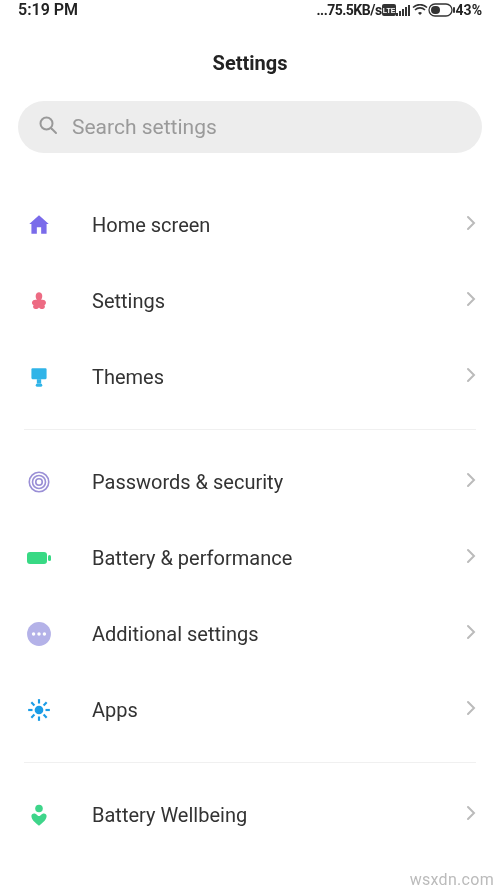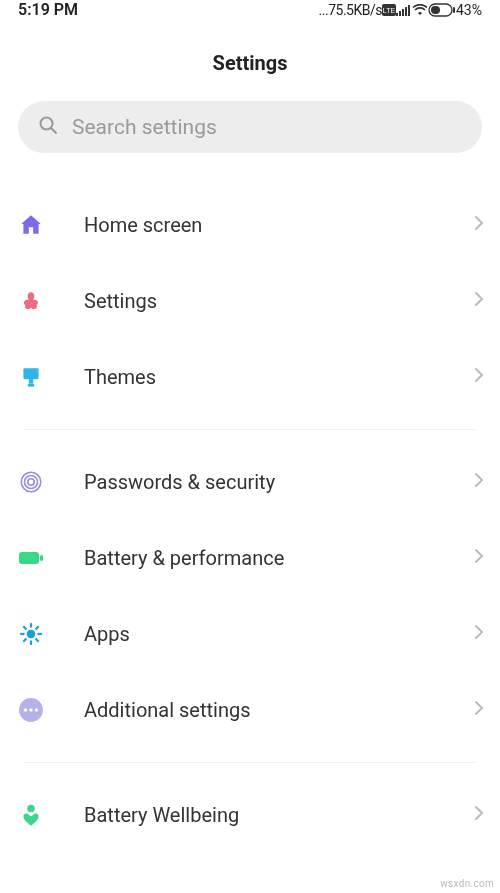--- a/index.html
+++ b/index.html
@@ -19,21 +19,21 @@
       padding: 0 18px 4px;
       font-size: 15px;
       font-weight: 600;
     }
     .status-left { font-size: 16px; }
     .status-right {
       display: flex;
       align-items: center;
       gap: 0;
       font-size: 14px;
-      font-weight: 400;
+      font-weight: 700;
     }
     .status-right .speed { letter-spacing: -0.5px; }
     .status-icon { display: inline-flex; align-items: center; }
     .page-title {
       text-align: center;
       font-size: 20px;
       font-weight: 700;
       margin-top: 28px;
       margin-bottom: 26px;
     }
@@ -47,21 +47,21 @@
       gap: 14px;
     }
     .search-placeholder {
       color: #9a9a9a;
       font-size: 21px;
     }
     .list { margin-top: 34px; }
     .row {
       display: flex;
       align-items: center;
-      padding: 0 16px;
+      padding: 0 24px;
       height: 76px;
       cursor: pointer;
     }
     .row .icon-wrap {
       width: 30px;
       height: 30px;
       display: flex;
       align-items: center;
       justify-content: center;
       flex-shrink: 0;
@@ -75,21 +75,21 @@
     .chevron { flex-shrink: 0; }
     .divider {
       height: 1px;
       background: #f0f0f0;
       margin: 14px 24px;
     }
     .watermark {
       position: absolute;
       right: 6px;
       bottom: 4px;
-      font-size: 10px;
+      font-size: 16px;
       color: #bbb;
       letter-spacing: 0.3px;
     }
   </style>
 </head>
 <body>
 
 <div class="status-bar">
   <div class="status-left">5:19 PM</div>
   <div class="status-right">
@@ -204,20 +204,37 @@
   </div>
 
   <div class="row">
     <span class="icon-wrap">
       <svg width="28" height="18" viewBox="0 0 28 18">
           <rect x="2" y="3" width="20" height="12" rx="3" fill="#38d984"></rect>
           <rect x="23" y="6" width="3" height="6" rx="1.5" fill="#38d984"></rect>
         </svg>
     </span>
     <span class="label">Battery &amp; performance</span>
+    <span class="chevron">
+      <svg width="10" height="16" viewBox="0 0 10 16">
+          <path d="M2 2 L8 8 L2 14" stroke="#bbb" stroke-width="2" fill="none" stroke-linecap="round"></path>
+        </svg>
+    </span>
+  </div>
+
+  <div class="row">
+    <span class="icon-wrap">
+      <svg width="26" height="26" viewBox="0 0 24 24">
+          <circle cx="12" cy="12" r="11" fill="#b4b2e8"></circle>
+          <circle cx="7" cy="12" r="1.6" fill="#fff"></circle>
+          <circle cx="12" cy="12" r="1.6" fill="#fff"></circle>
+          <circle cx="17" cy="12" r="1.6" fill="#fff"></circle>
+        </svg>
+    </span>
+    <span class="label">Additional settings</span>
     <span class="chevron">
       <svg width="10" height="16" viewBox="0 0 10 16">
           <path d="M2 2 L8 8 L2 14" stroke="#bbb" stroke-width="2" fill="none" stroke-linecap="round"></path>
         </svg>
     </span>
   </div>
 
   <div class="row">
     <span class="icon-wrap">
       <svg width="26" height="26" viewBox="0 0 24 24">
@@ -235,37 +252,20 @@
         </svg>
     </span>
     <span class="label">Apps</span>
     <span class="chevron">
       <svg width="10" height="16" viewBox="0 0 10 16">
           <path d="M2 2 L8 8 L2 14" stroke="#bbb" stroke-width="2" fill="none" stroke-linecap="round"></path>
         </svg>
     </span>
   </div>
 
-  <div class="row">
-    <span class="icon-wrap">
-      <svg width="26" height="26" viewBox="0 0 24 24">
-          <circle cx="12" cy="12" r="11" fill="#b4b2e8"></circle>
-          <circle cx="7" cy="12" r="1.6" fill="#fff"></circle>
-          <circle cx="12" cy="12" r="1.6" fill="#fff"></circle>
-          <circle cx="17" cy="12" r="1.6" fill="#fff"></circle>
-        </svg>
-    </span>
-    <span class="label">Additional settings</span>
-    <span class="chevron">
-      <svg width="10" height="16" viewBox="0 0 10 16">
-          <path d="M2 2 L8 8 L2 14" stroke="#bbb" stroke-width="2" fill="none" stroke-linecap="round"></path>
-        </svg>
-    </span>
-  </div>
-
   <div class="divider"></div>
 
   <div class="row">
     <span class="icon-wrap">
       <svg width="26" height="26" viewBox="0 0 24 24">
           <circle cx="12" cy="6" r="3.5" fill="#3ed58a"></circle>
           <path d="M12 22 C8 19 5 16 5 13 C5 11 7 10 9 11 C10 11.5 11 13 12 13 C13 13 14 11.5 15 11 C17 10 19 11 19 13 C19 16 16 19 12 22 Z" fill="#3ed58a"></path>
         </svg>
     </span>
     <span class="label">Battery Wellbeing</span>

